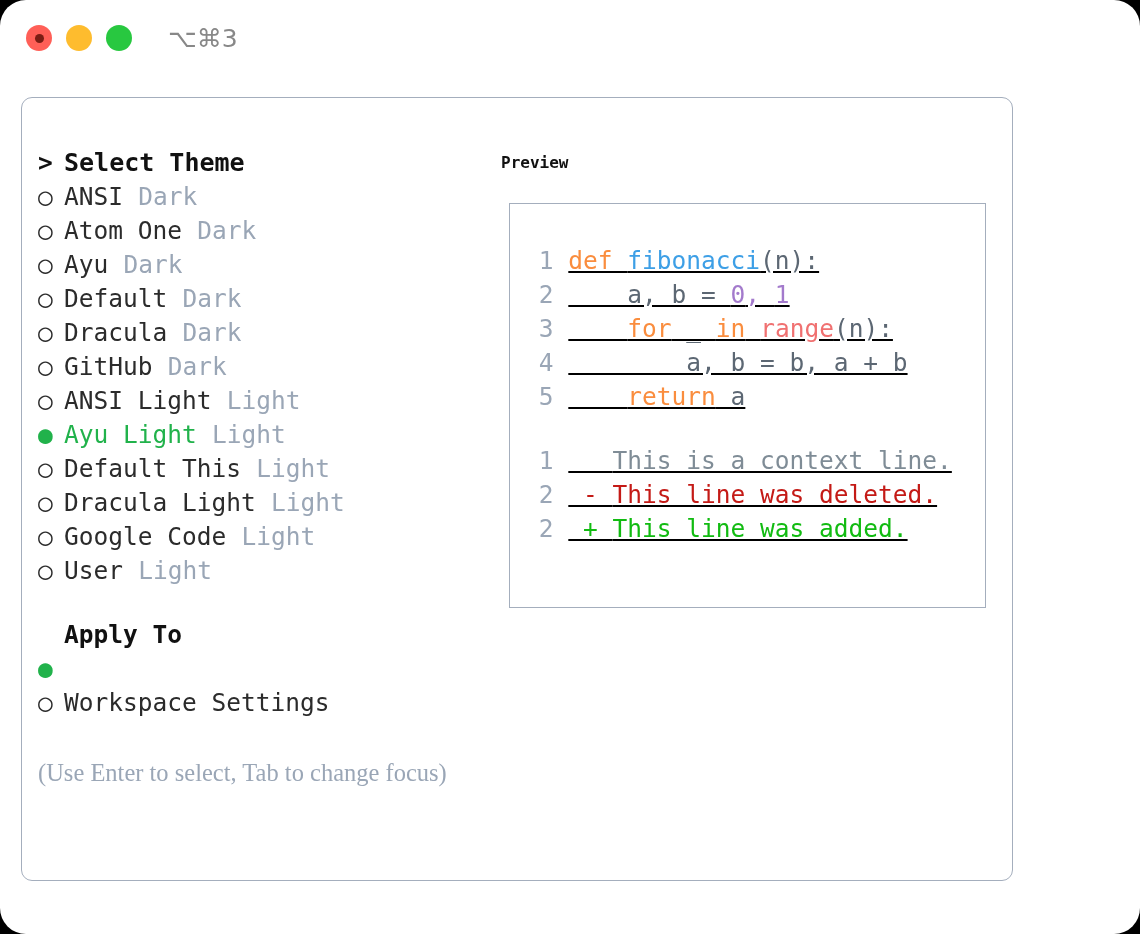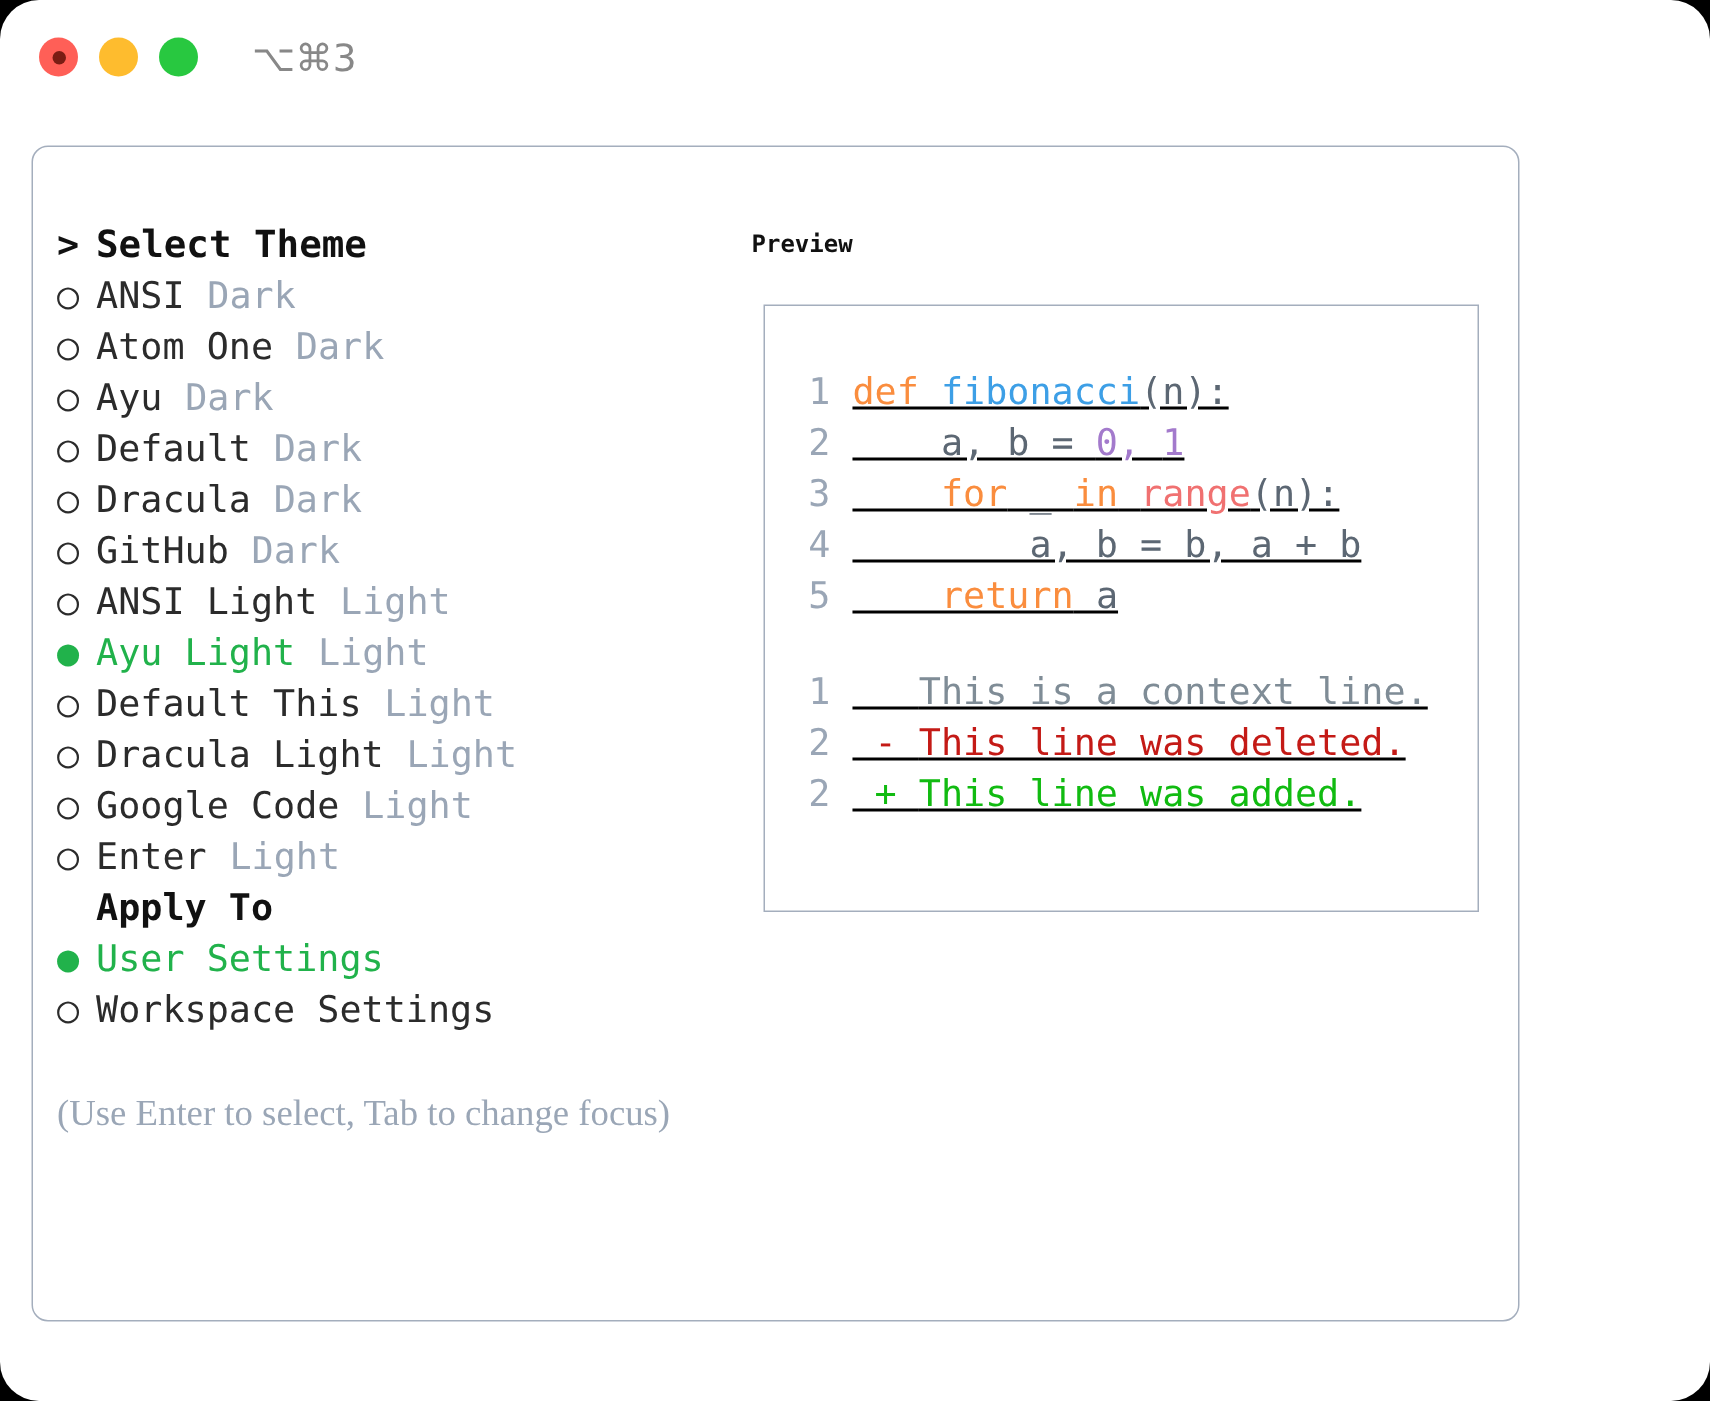--- a/index.html
+++ b/index.html
@@ -108,20 +108,21 @@
   #header-select .bullet { color: #111111; font-weight: bold; }
 
   .theme-name { color: #2b2b2b; }
   .theme-name.sel { color: #21b24b; }
   .theme-kind {
     color: #9aa6b6;
     margin-left: 0.62em;
   }
 
   #apply-header {
+    margin-top: 30px;
     font-weight: bold;
     color: #111111;
   }
   #apply-header .bullet { color: transparent; }
 
   .apply-name { color: #2b2b2b; }
   .apply-name.sel { color: #21b24b; }
 
   #hint {
     margin-top: 36px;
@@ -255,34 +256,33 @@
             <span class="theme-name">Dracula Light</span>
             <span class="theme-kind">Light</span>
           </div>
           <div class="row">
             <span class="bullet">○</span>
             <span class="theme-name">Google Code</span>
             <span class="theme-kind">Light</span>
           </div>
           <div class="row">
             <span class="bullet">○</span>
-            <span class="theme-name">Enter</span>
+            <span class="theme-name">User</span>
             <span class="theme-kind">Light</span>
           </div>
         </div>
 
       <div class="row" id="apply-header">
         <span class="bullet blank">○</span>
         <span>Apply To</span>
       </div>
 
       <div id="apply-list">
           <div class="row">
             <span class="bullet dot-filled">●</span>
-            <span class="apply-name sel">User Settings</span>
           </div>
           <div class="row">
             <span class="bullet">○</span>
             <span class="apply-name">Workspace Settings</span>
           </div>
         </div>
 
       <div id="hint">(Use Enter to select, Tab to change focus)</div>
     </div>
 

